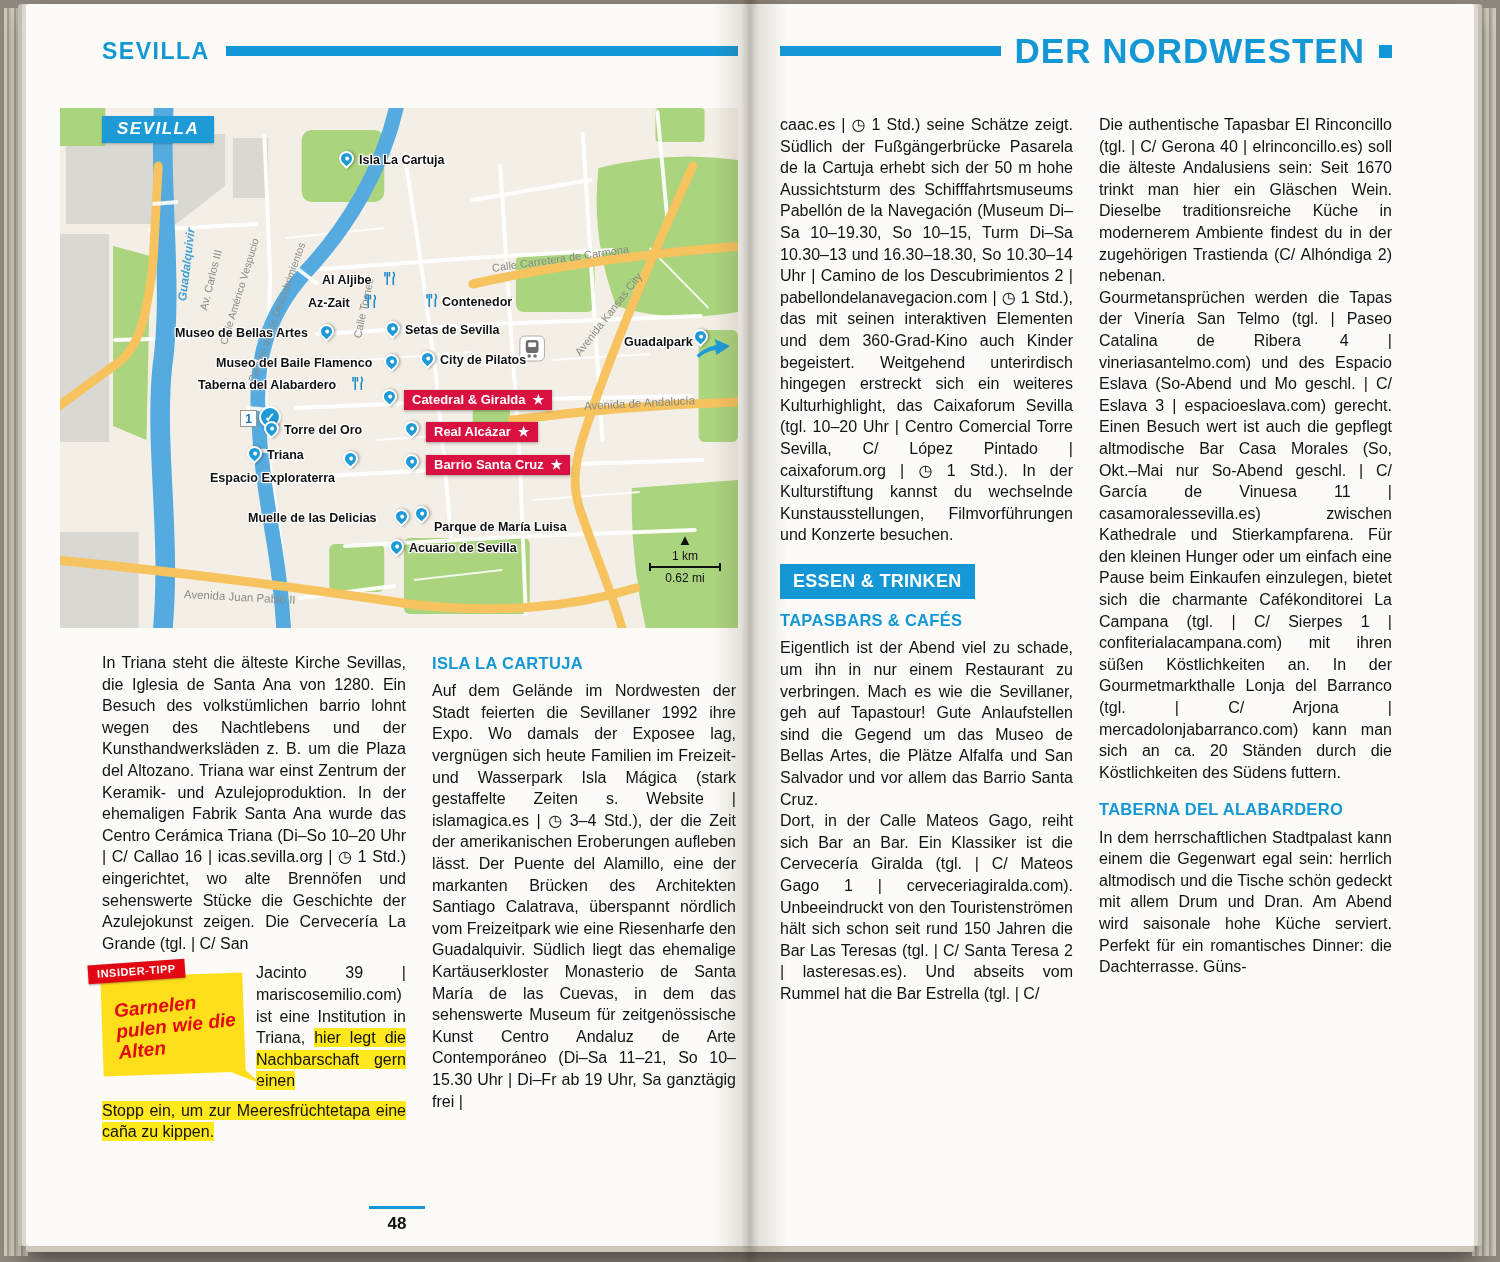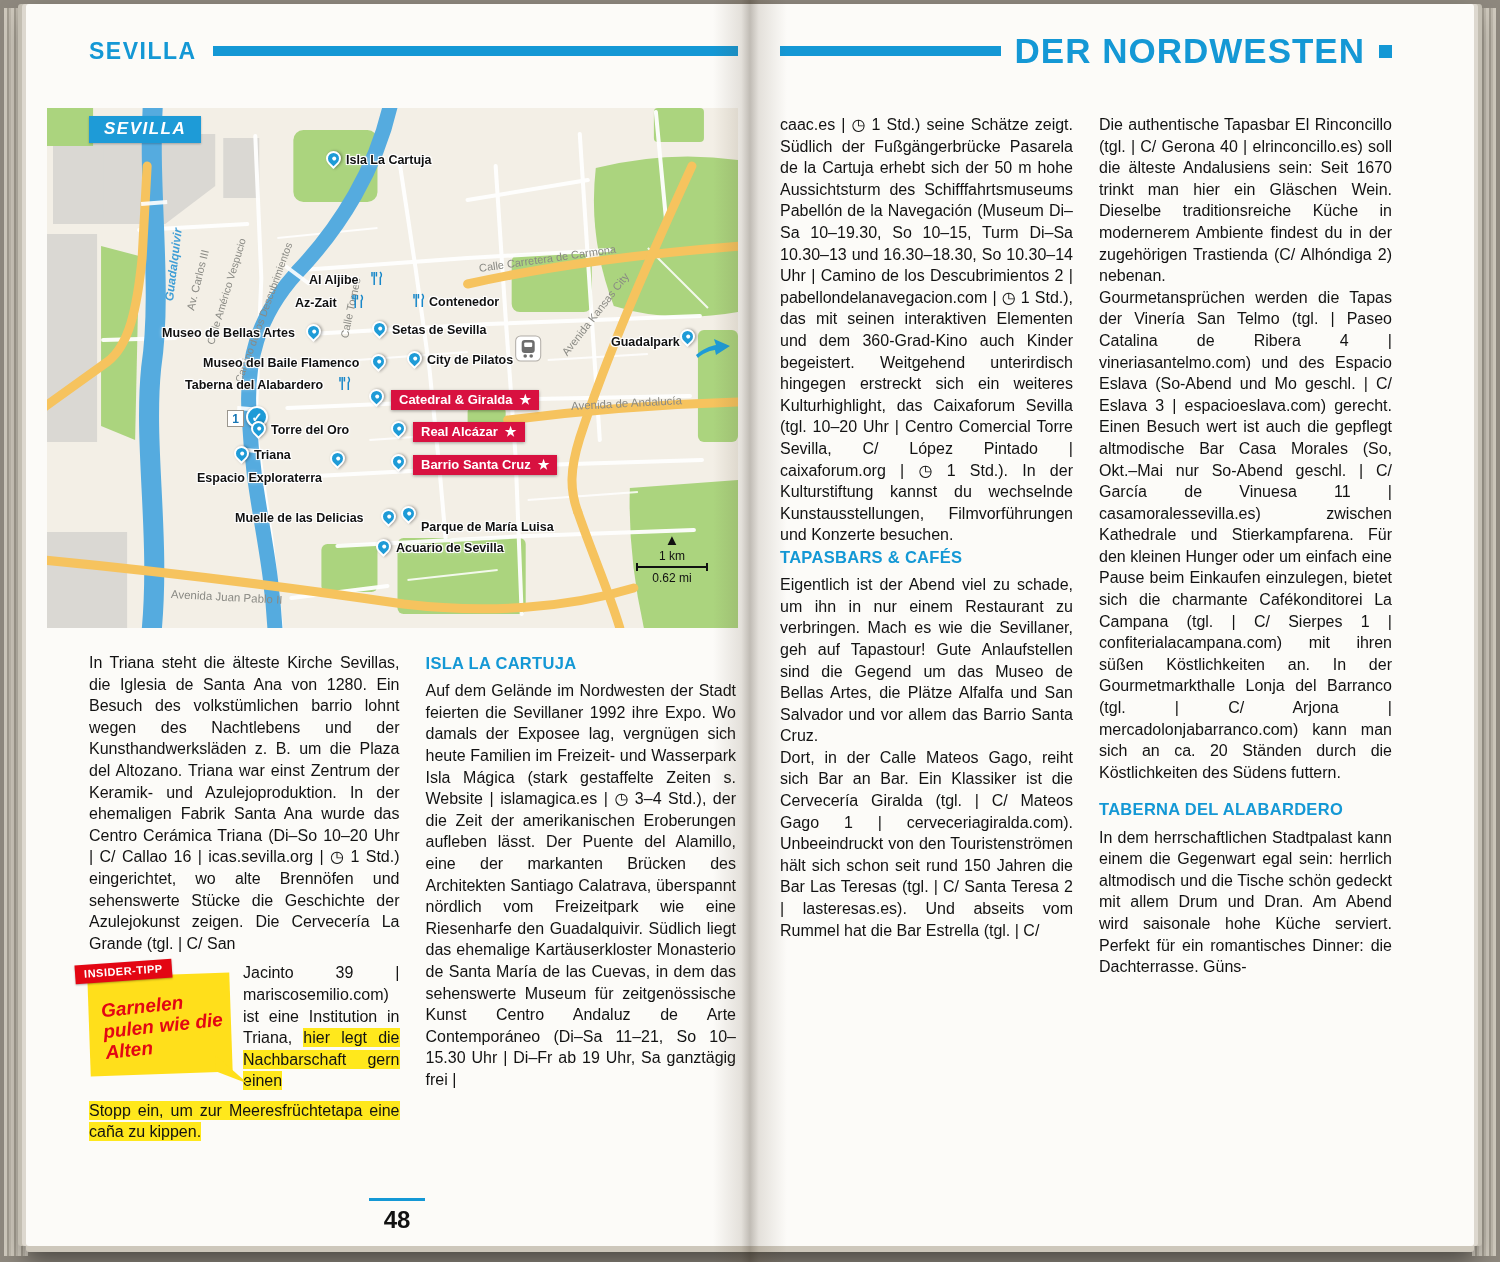--- a/index.html
+++ b/index.html
@@ -27,21 +27,21 @@
     position:absolute;left:26px;right:26px;top:4px;bottom:16px;z-index:1;
     background:#fcfbf8;display:flex;border-radius:3px;
     box-shadow:-4px 0 0 #ddd8cf,-8px 0 0 #c3beb2,4px 0 0 #ddd8cf,8px 0 0 #c3beb2,0 6px 0 #cdc7bb,0 14px 26px rgba(0,0,0,.5);
   }
   .gutter{
     position:absolute;left:50%;top:0;bottom:0;width:74px;transform:translateX(-50%);
     background:linear-gradient(90deg,rgba(0,0,0,0) 0%,rgba(80,62,40,.14) 38%,rgba(55,42,26,.30) 50%,rgba(80,62,40,.14) 62%,rgba(0,0,0,0) 100%);
     pointer-events:none;z-index:5;
   }
   .page{width:50%;position:relative}
-  .page-left{padding:30px 12px 0 21px}
+  .page-left{padding:30px 12px 0 34px}
   .page-right{padding:30px 82px 0 30px}
 
   
   .phead{display:flex;align-items:center;height:34px}
   .phead .bar{flex:1;height:10px;background:var(--accent)}
   .title-left{font-size:23px;font-weight:800;color:var(--accent);letter-spacing:1.5px;margin:0 16px 0 42px}
   .title-right{font-size:35px;font-weight:800;color:var(--accent);letter-spacing:1px;margin:0 14px;white-space:nowrap}
   .sq{width:13px;height:13px;background:var(--accent)}
 
   
@@ -82,21 +82,21 @@
   
   .tip-row{display:flex;gap:12px;margin-top:8px}
   .bubble-wrap{width:142px;flex:none;position:relative;padding-top:13px}
   .tip-label{position:absolute;top:0;left:-14px;background:var(--tipred);color:#fff;font-size:11px;font-weight:700;letter-spacing:.5px;padding:2px 9px;transform:rotate(-4deg);z-index:2;box-shadow:0 1px 2px rgba(0,0,0,.3)}
   .tip-bubble{background:var(--tipyellow);padding:20px 8px 16px 14px;position:relative;transform:rotate(-2deg)}
   .tip-tail{position:absolute;right:-15px;bottom:-13px;width:32px;height:30px;background:var(--tipyellow);clip-path:polygon(0 0,100% 100%,0 55%)}
   .tip-text{color:var(--tipred);font-weight:800;font-style:italic;font-size:19px;line-height:1.1;transform:rotate(-4deg)}
   .tip-side{flex:1}
 
   
-  .pagenum{position:absolute;bottom:12px;left:0;right:0;text-align:center;font-weight:700;font-size:24px;color:#111}
+  .pagenum{position:absolute;bottom:12px;left:0;right:0;text-align:center;font-weight:700;font-size:17px;color:#111}
   .page-left .pagenum{left:30px;right:12px}
   .page-right .pagenum{left:30px;right:82px}
   .pn-line{display:block;width:56px;height:3px;background:var(--accent);margin:0 auto 5px}
 </style>
 </head>
 <body>
 
 <div class="spread">
 
   <div class="page page-left">
@@ -312,20 +312,21 @@
   <div class="page page-right">
     <div class="phead">
       <span class="bar"></span>
       <span class="title-right">DER NORDWESTEN</span>
       <span class="sq"></span>
     </div>
 
     <div class="cols">
       <div class="col">
         <p>caac.es | ◷ 1 Std.) seine Schätze zeigt. Südlich der Fußgängerbrücke Pasarela de la Cartuja erhebt sich der 50 m hohe Aussichtsturm des Schifffahrtsmuseums Pabellón de la Navegación (Museum Di–Sa 10–19.30, So 10–15, Turm Di–Sa 10.30–13 und 16.30–18.30, So 10.30–14 Uhr | Camino de los Descubrimientos 2 | pabellondelanavegacion.com | ◷ 1 Std.), das mit seinen interaktiven Elementen und dem 360-Grad-Kino auch Kinder begeistert. Weitgehend unterirdisch hingegen erstreckt sich ein weiteres Kulturhighlight, das Caixaforum Sevilla (tgl. 10–20 Uhr | Centro Comercial Torre Sevilla, C/ López Pintado | caixaforum.org | ◷ 1 Std.). In der Kulturstiftung kannst du wechselnde Kunstausstellungen, Filmvorführungen und Konzerte besuchen.</p>
+        <div><div class="section-box">ESSEN &amp; TRINKEN</div></div>
         <h3 class="blue-h first">TAPASBARS &amp; CAFÉS</h3>
         <p>Eigentlich ist der Abend viel zu schade, um ihn in nur einem Restaurant zu verbringen. Mach es wie die Sevillaner, geh auf Tapastour! Gute Anlaufstellen sind die Gegend um das Museo de Bellas Artes, die Plätze Alfalfa und San Salvador und vor allem das Barrio Santa Cruz.</p>
         <p>Dort, in der Calle Mateos Gago, reiht sich Bar an Bar. Ein Klassiker ist die Cervecería Giralda (tgl. | C/ Mateos Gago 1 | cerveceriagiralda.com). Unbeeindruckt von den Touristenströmen hält sich schon seit rund 150 Jahren die Bar Las Teresas (tgl. | C/ Santa Teresa 2 | lasteresas.es). Und abseits vom Rummel hat die Bar Estrella (tgl. | C/</p>
       </div>
       <div class="col">
         <p>Die authentische Tapasbar El Rinconcillo (tgl. | C/ Gerona 40 | elrinconcillo.es) soll die älteste Andalusiens sein: Seit 1670 trinkt man hier ein Gläschen Wein. Dieselbe traditionsreiche Küche in modernerem Ambiente findest du in der zugehörigen Trastienda (C/ Alhóndiga 2) nebenan.</p>
         <p>Gourmetansprüchen werden die Tapas der Vinería San Telmo (tgl. | Paseo Catalina de Ribera 4 | vineriasantelmo.com) und des Espacio Eslava (So-Abend und Mo geschl. | C/ Eslava 3 | espacioeslava.com) gerecht. Einen Besuch wert ist auch die gepflegt altmodische Bar Casa Morales (So, Okt.–Mai nur So-Abend geschl. | C/ García de Vinuesa 11 | casamoralessevilla.es) zwischen Kathedrale und Stierkampfarena. Für den kleinen Hunger oder um einfach eine Pause beim Einkaufen einzulegen, bietet sich die charmante Cafékonditorei La Campana (tgl. | C/ Sierpes 1 | confiterialacampana.com) mit ihren süßen Köstlichkeiten an. In der Gourmetmarkthalle Lonja del Barranco (tgl. | C/ Arjona | mercadolonjabarranco.com) kann man sich an ca. 20 Ständen durch die Köstlichkeiten des Südens futtern.</p>
         <h3 class="blue-h">TABERNA DEL ALABARDERO</h3>
         <p>In dem herrschaftlichen Stadtpalast kann einem die Gegenwart egal sein: herrlich altmodisch und die Tische schön gedeckt mit allem Drum und Dran. Am Abend wird saisonale hohe Küche serviert. Perfekt für ein romantisches Dinner: die Dachterrasse. Güns-</p>
       </div>

